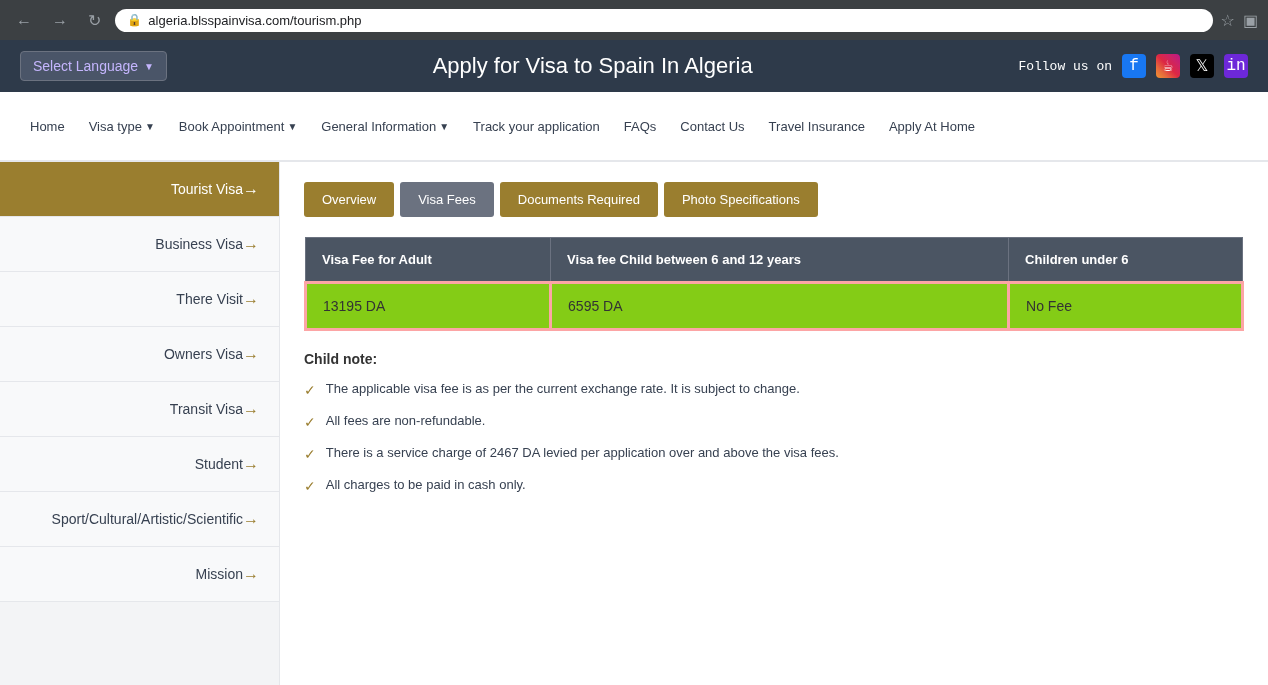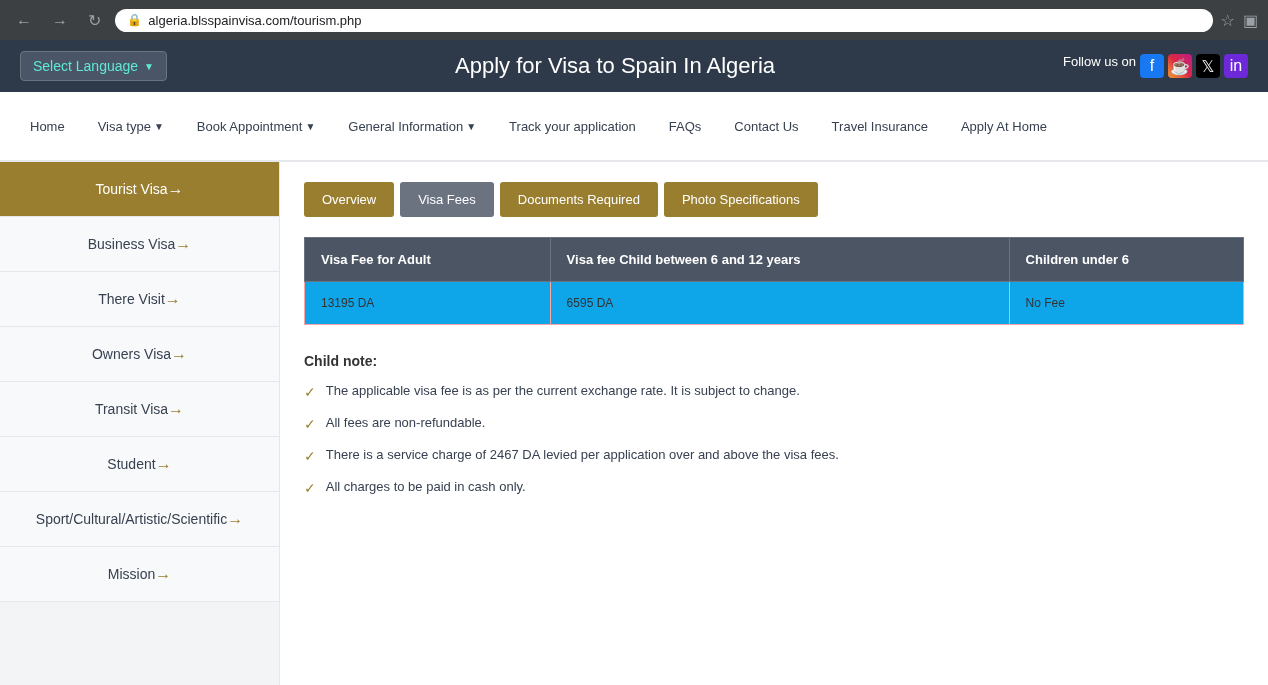--- a/index.html
+++ b/index.html
@@ -42,44 +42,45 @@
     .top-bar {
       background: #2e3a4a;
       display: flex;
       align-items: center;
       justify-content: space-between;
       padding: 0 20px;
       height: 52px;
     }
     .language-select {
       background: #4a5568;
-      color: #5eead4;
+      color: #c4b5fd;
       border: 1px solid #6b7280;
       border-radius: 4px;
       padding: 6px 12px;
       font-size: 14px;
       cursor: pointer;
       display: flex;
       align-items: center;
       gap: 6px;
     }
     .language-select::after { content: '▼'; font-size: 10px; }
     .top-bar-title {
       color: #fff;
       font-size: 22px;
       font-weight: normal;
       flex: 1;
       text-align: center;
     }
     .social-links {
       display: flex;
-      align-items: flex-start;
-      gap: 4px;
-      color: #fff;
-      font-size: 13px;
+      align-items: center;
+      gap: 10px;
+      color: #fff;
+      font-size: 13px;
+      font-family: Liberation Mono, monospace;
     }
     .social-icon {
       color: #fff;
       font-size: 16px;
       cursor: pointer;
       width: 24px;
       height: 24px;
       display: flex;
       align-items: center;
       justify-content: center;
@@ -113,21 +114,21 @@
     }
     .logo-sub {
       font-size: 8px;
       color: #6b7280;
       letter-spacing: 3px;
       text-transform: uppercase;
     }
     .nav-items {
       display: flex;
       align-items: flex-start;
-      gap: 13px;
+      gap: 4px;
       flex: 1;
     }
     .nav-item {
       color: #374151;
       font-size: 13px;
       padding: 8px 10px;
       cursor: pointer;
       white-space: nowrap;
       display: flex;
       align-items: center;
@@ -148,21 +149,21 @@
     .sidebar {
       width: 280px;
       min-width: 280px;
       background: #f3f4f6;
       overflow-y: auto;
       border-right: 1px solid #e5e7eb;
     }
     .sidebar-item {
       display: flex;
       align-items: center;
-      justify-content: center;
+      justify-content: flex-end;
       padding: 18px 20px;
       border-bottom: 1px solid #e5e7eb;
       cursor: pointer;
       background: #f8f9fa;
       font-size: 14px;
       color: #374151;
     }
     .sidebar-item.active {
       background: #9a7e2f;
       color: #fff;
@@ -199,36 +200,36 @@
     }
     .tab-btn.inactive {
       background: #9a7e2f;
       color: #fff;
     }
 
     
     .fee-table {
       width: 100%;
       border-collapse: collapse;
-      margin-bottom: 28px;
+      margin-bottom: 20px;
       border: 1px solid #d1d5db;
     }
     .fee-table th {
       background: #4b5563;
       color: #fff;
       padding: 14px 16px;
       text-align: left;
       font-size: 13px;
       border: 1px solid #6b7280;
     }
     .fee-table td {
       padding: 14px 16px;
-      background: #0ea5e9;
-      border: 1px solid #fca5a5;
-      font-size: 12px;
+      background: #84cc16;
+      border: 3px solid #fca5a5;
+      font-size: 14px;
     }
 
     
     .please-note {
       font-weight: bold;
       margin-bottom: 12px;
       font-size: 14px;
     }
     .note-list {
       list-style: none;

